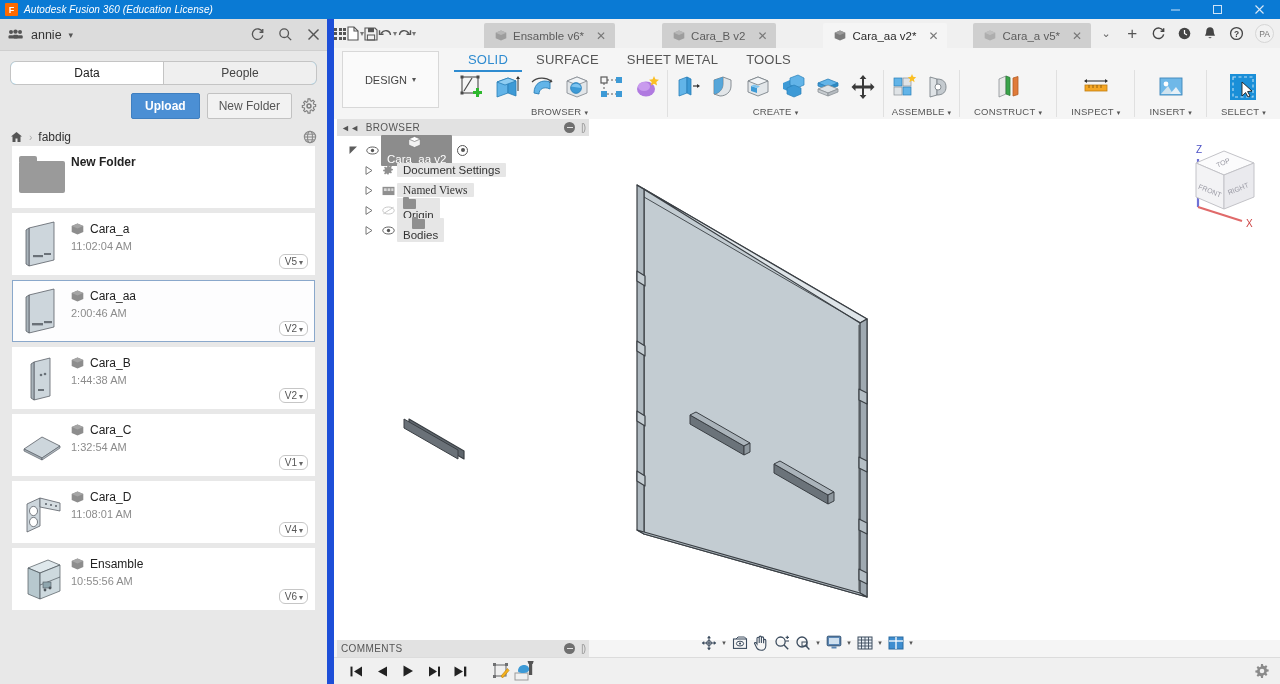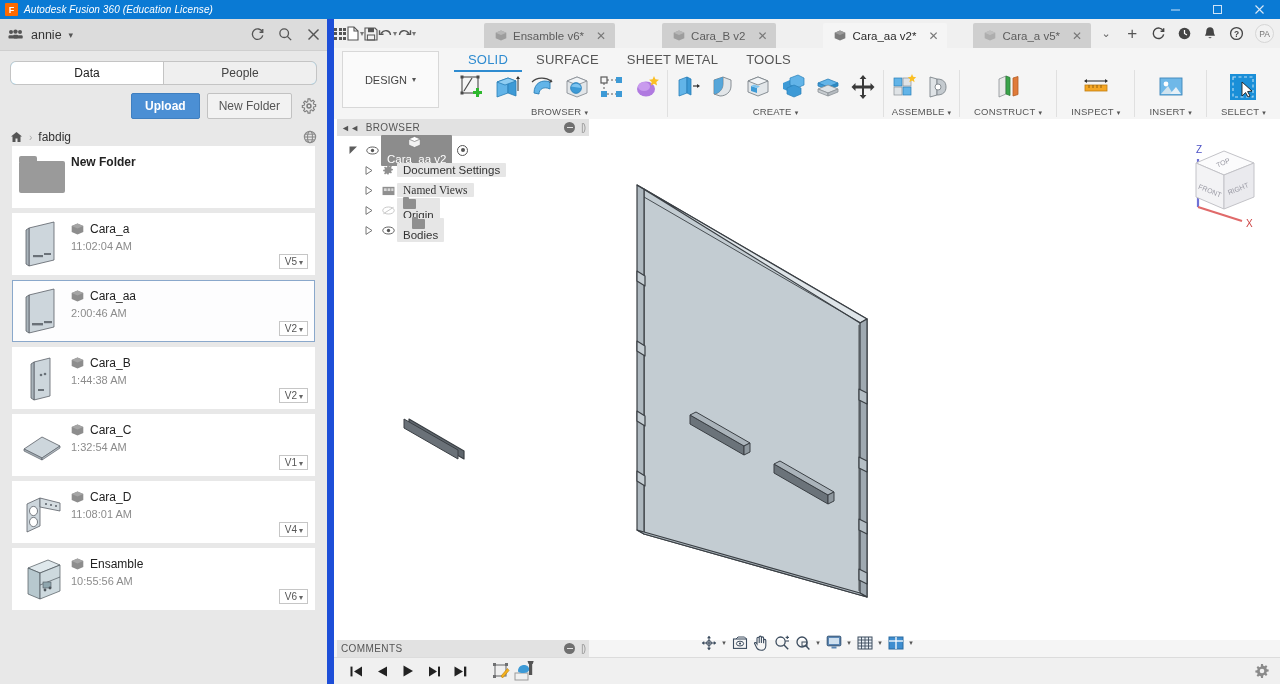--- a/index.html
+++ b/index.html
@@ -82,21 +82,21 @@
     display:flex; align-items:flex-start; border:1px solid transparent;
   }
   .dp-item.selected { border:1px solid #8aa8cb; background:#fdfdfe; }
   .dp-thumb { width:58px; height:60px; display:flex; align-items:center; justify-content:center; }
   .dp-meta { padding-top:8px; flex:1; }
   .dp-name { font-size:12px; color:#222; font-weight:normal; display:flex; align-items:center; gap:6px;}
   .dp-name.plain { font-weight:bold; padding-left:0px; }
   .dp-time { font-size:11px; color:#8c8c8c; margin-top:4px; }
   .dp-ver {
     position:absolute; right:6px; bottom:5px; font-size:10px; color:#555;
-    border:1px solid #c6c6c6; border-radius:0; padding:1px 4px 1px 5px; background:#fff;
+    border:1px solid #c6c6c6; border-radius:6px; padding:1px 4px 1px 5px; background:#fff;
   }
   .dp-ver .vcaret { font-size:8px; margin-left:2px; color:#666;}
   .cube-ico { display:inline-block; }
   .folder-thumb {
     width:46px; height:32px; background:#9a9a9a; border-radius:2px; position:relative;
   }
   .folder-thumb:before {
     content:""; position:absolute; top:-5px; left:0; width:18px; height:6px;
     background:#9a9a9a; border-radius:2px 2px 0 0;
   }

